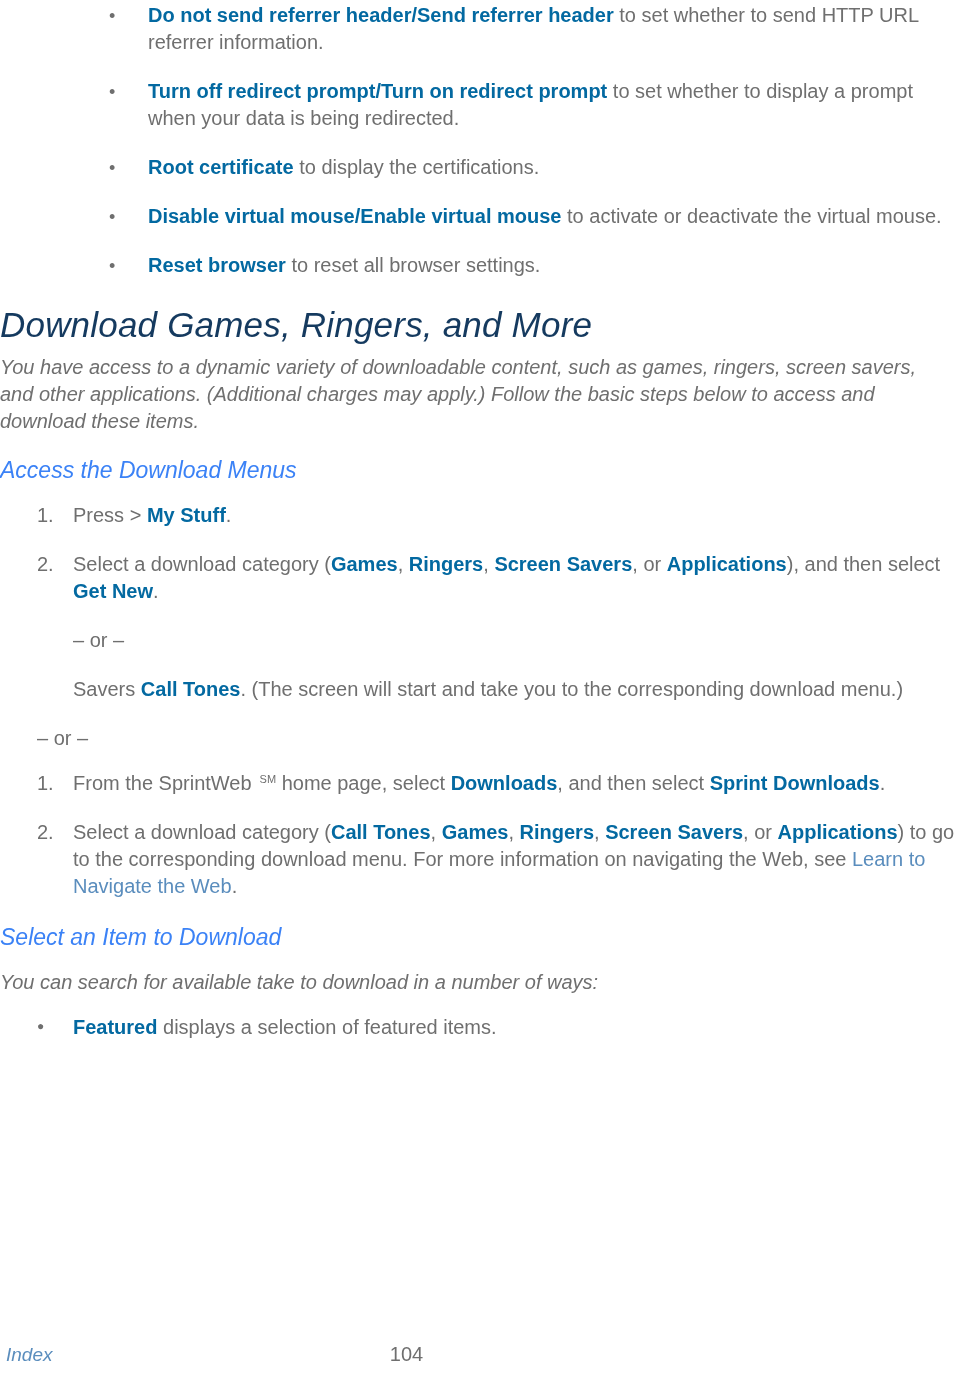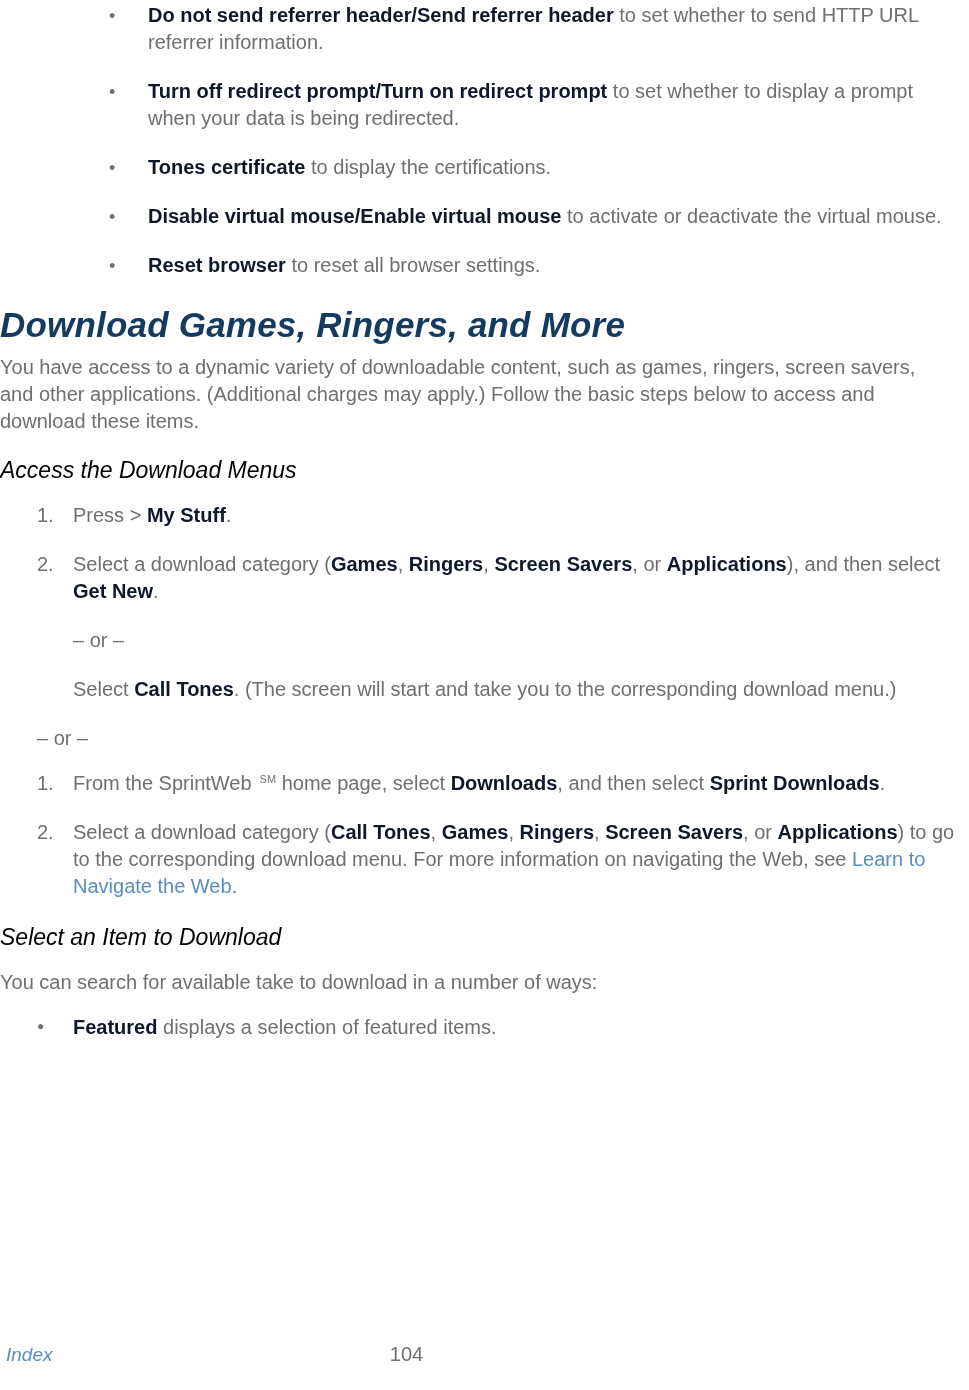--- a/index.html
+++ b/index.html
@@ -36,40 +36,40 @@
       color: #6f6f6f;
     }
     ol.nums { list-style: none; margin-left: 37px; }
     ol.nums > li { position: relative; padding-left: 36px; margin-bottom: 22px; }
     ol.nums > li > .num {
       position: absolute;
       left: 0;
       top: 0;
       color: #6f6f6f;
     }
-    .bold { font-weight: bold; color: #0f172a; }
+    .bold { font-weight: bold; color: #0369a1; }
     h1.section {
       font-family: Arial, Helvetica, sans-serif;
       font-style: italic;
-      font-weight: 700;
+      font-weight: 400;
       color: #153a5f;
       font-size: 35px;
       margin-top: 8px;
       margin-bottom: 6px;
       letter-spacing: 0.2px;
     }
     h2.sub {
       font-style: italic;
       font-weight: 400;
-      color: #000000;
+      color: #3b82f6;
       font-size: 23px;
       margin-top: 20px;
       margin-bottom: 16px;
     }
-    .intro, .para { margin-bottom: 18px; padding-right: 6px; }
+    .intro, .para { margin-bottom: 18px; padding-right: 6px; font-style: italic; }
     .or-outer { margin-left: 37px; margin-bottom: 18px; margin-top: 2px; }
     .or-inner { margin-top: 22px; margin-bottom: 22px; }
     .sub-block { margin-top: 22px; }
     .link { color: #5a8dbd; }
     sup { font-size: 11px; vertical-align: super; line-height: 0; padding-left: 8px; }
     .footer {
       position: absolute;
       bottom: 22px;
       left: 0;
       width: 813px;
@@ -94,21 +94,21 @@
 <div class="content">
 
   <ul class="dots">
     <li>
       <span class="bold">Do not send referrer header/Send referrer header</span><span> to set whether to send HTTP URL referrer information.</span>
     </li>
     <li>
       <span class="bold">Turn off redirect prompt/Turn on redirect prompt</span><span> to set whether to display a prompt when your data is being redirected.</span>
     </li>
     <li>
-      <span class="bold">Tones certificate</span><span> to display the certifications.</span>
+      <span class="bold">Root certificate</span><span> to display the certifications.</span>
     </li>
     <li>
       <span class="bold">Disable virtual mouse/Enable virtual mouse</span><span> to activate or deactivate the virtual mouse.</span>
     </li>
     <li>
       <span class="bold">Reset browser</span><span> to reset all browser settings.</span>
     </li>
   </ul>
 
   <h1 class="section">Download Games, Ringers, and More</h1>
@@ -119,21 +119,21 @@
   <ol class="nums">
     <li>
       <span class="num">1.</span>
       <span>Press  &gt; </span><span class="bold">My Stuff</span><span>.</span>
     </li>
     <li>
       <span class="num">2.</span>
       <span>Select a download category (</span><span class="bold">Games</span><span>, </span><span class="bold">Ringers</span><span>, </span><span class="bold">Screen Savers</span><span>, or </span><span class="bold">Applications</span><span>), and then select </span><span class="bold">Get New</span><span>.</span>
       <div class="or-inner">– or –</div>
       <div class="sub-block">
-        <span>Select </span><span class="bold">Call Tones</span><span>. (The screen will start and take you to the corresponding download menu.)</span>
+        <span>Savers </span><span class="bold">Call Tones</span><span>. (The screen will start and take you to the corresponding download menu.)</span>
       </div>
     </li>
   </ol>
 
   <p class="or-outer">– or –</p>
 
   <ol class="nums">
     <li>
       <span class="num">1.</span>
       <span>From the SprintWeb</span><sup>SM</sup><span> home page, select </span><span class="bold">Downloads</span><span>, and then select </span><span class="bold">Sprint Downloads</span><span>.</span>

